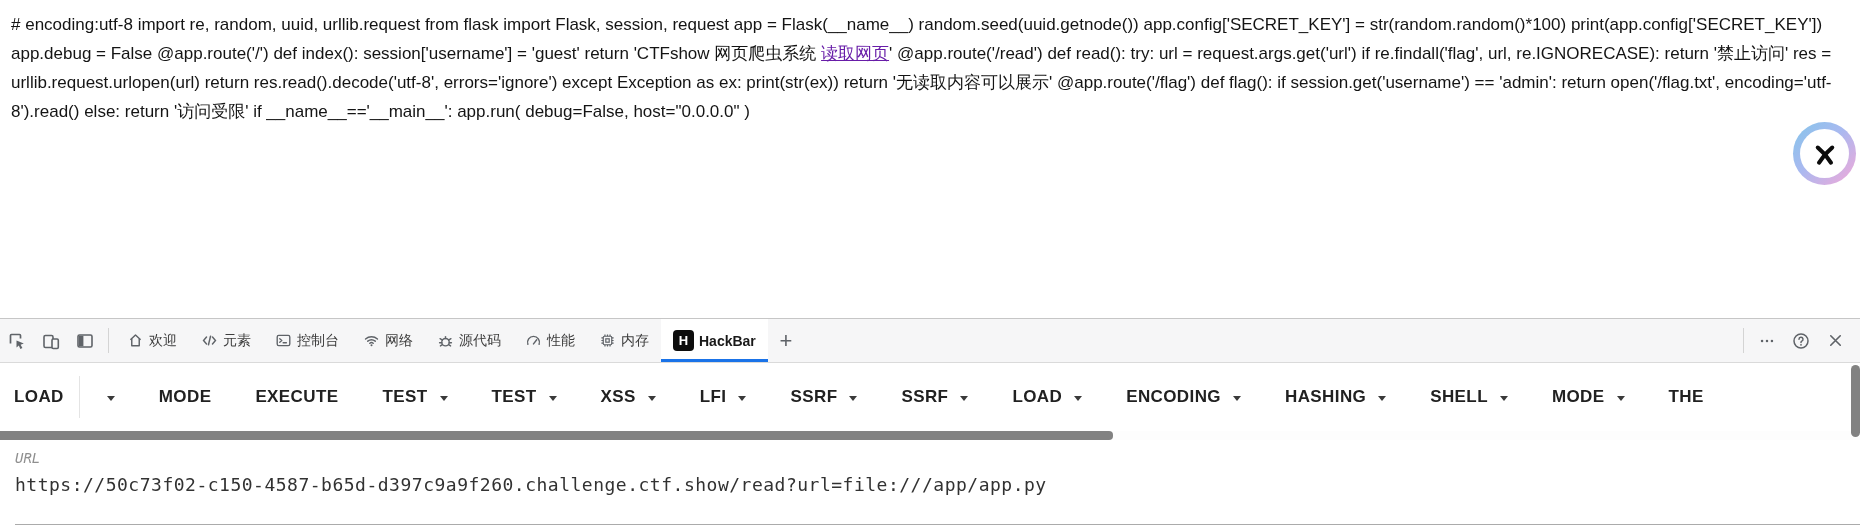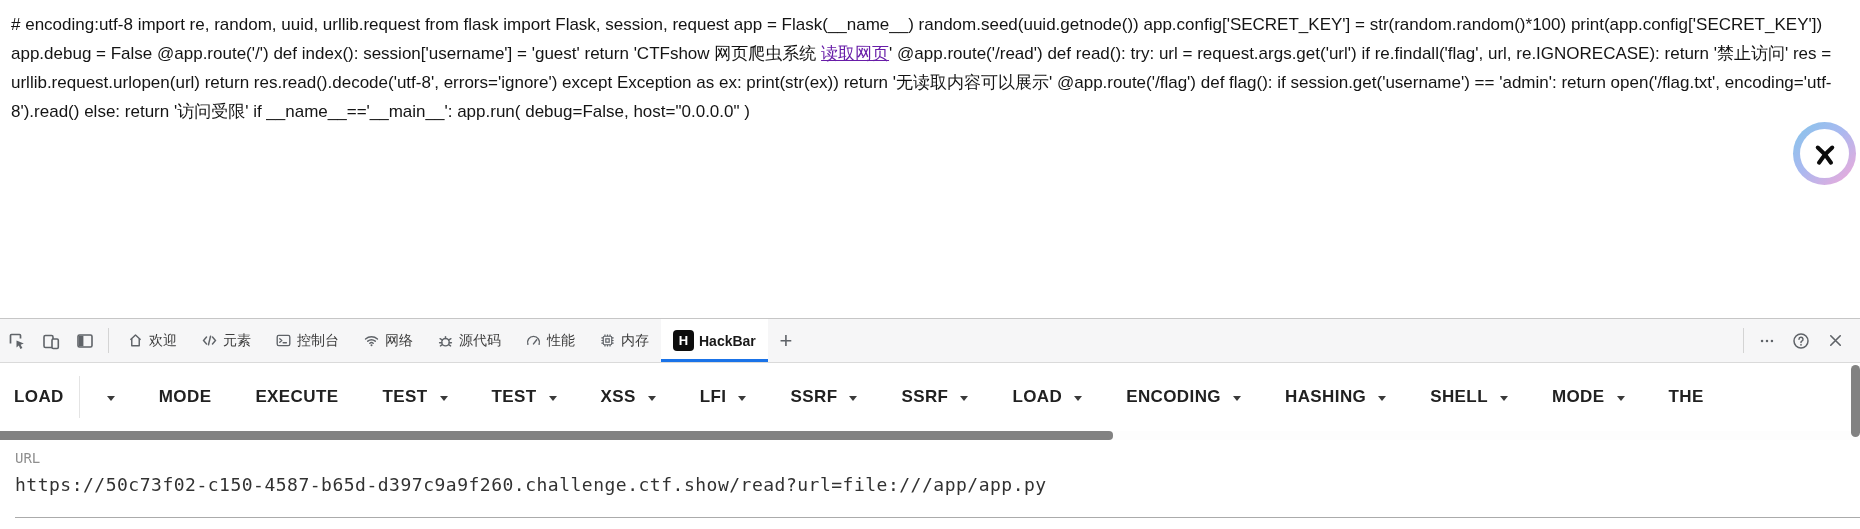--- a/index.html
+++ b/index.html
@@ -45,22 +45,22 @@
   .hb-splitsep{width:1px;height:42px;background:#e4e4e4;margin:0 15px;}
 
   .hb-hscroll{height:9px;position:relative;background:#fdfdfd;}
   .hb-hthumb{position:absolute;left:0;top:0;width:1113px;height:9px;background:#828282;
              border-radius:0 4px 4px 0;cursor:pointer;}
   .hb-vscroll{position:absolute;right:0;top:46px;width:9px;height:72px;background:#828282;
               border-radius:5px;cursor:pointer;}
 
   
   .url-section{padding:10px 0 0 15px;}
-  .url-label{font-family:"DejaVu Sans Mono",monospace;font-size:14px;color:#8f8f8f;}
-  .url-underline{margin-top:8px;border-bottom:1px solid #ababab;padding-bottom:22px;}
+  .url-label{font-family:"DejaVu Sans Mono",monospace;font-size:14px;color:#8f8f8f;font-style:italic;}
+  .url-underline{margin-top:8px;border-bottom:1px solid #ababab;padding-bottom:29px;}
   .url-value{font-family:"DejaVu Sans Mono",monospace;font-size:18px;color:#323232;letter-spacing:.5px;}
 
   svg{display:block;}
 </style>
 </head>
 <body>
 
 <div class="screen">
 
   <div class="webpage">

